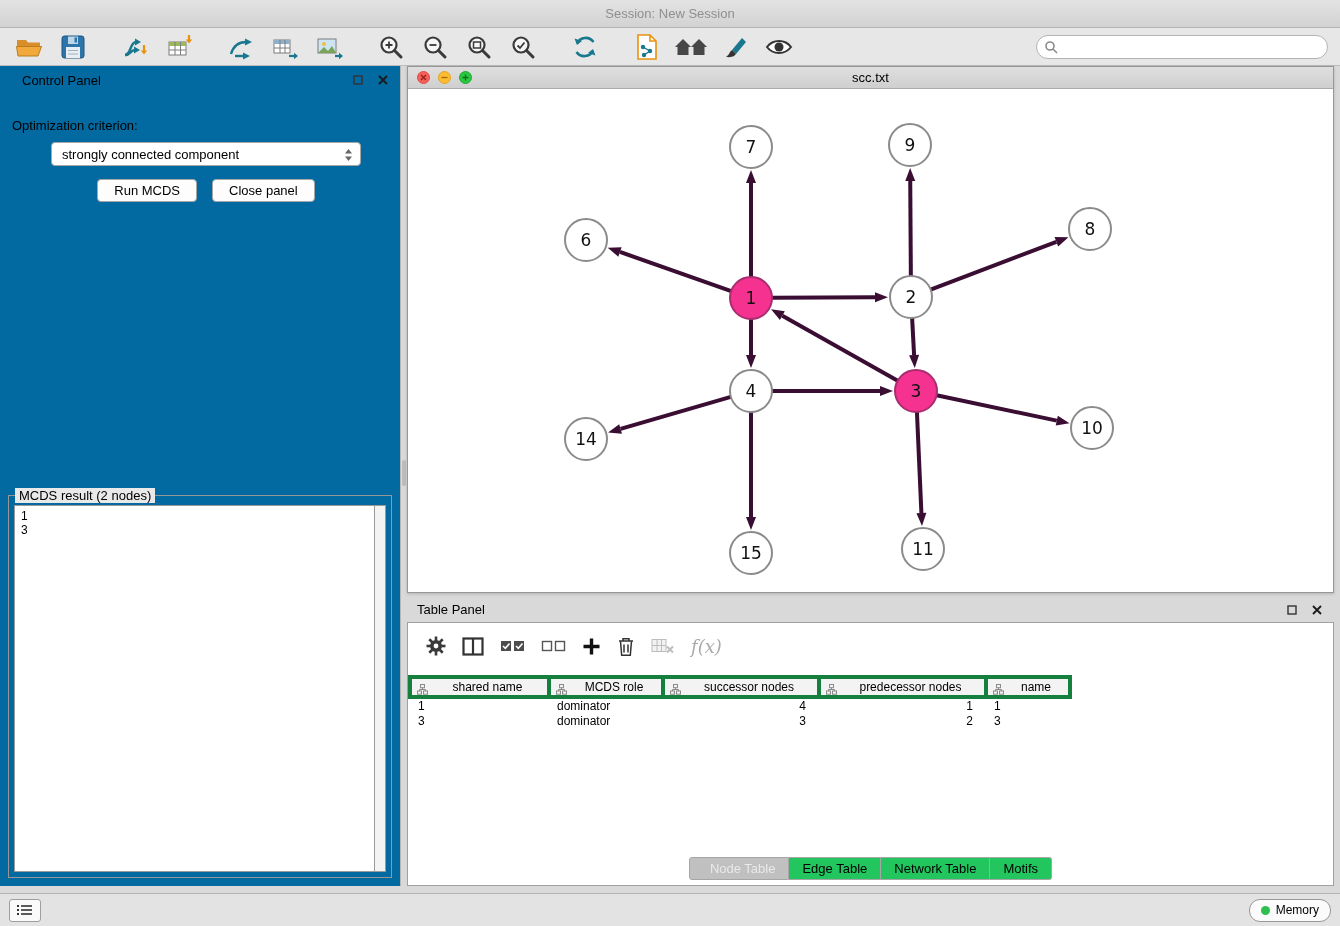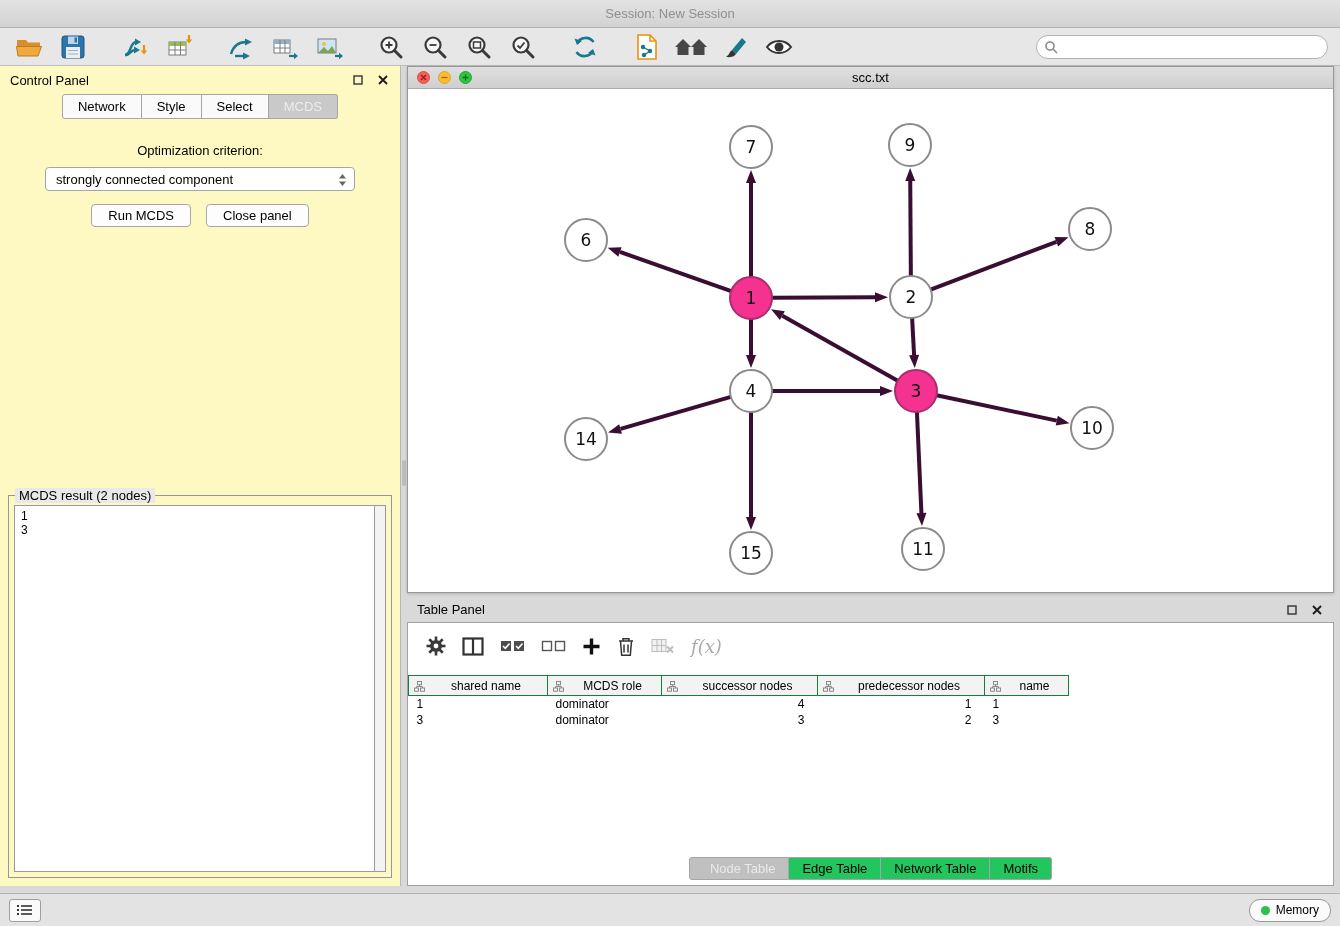--- a/index.html
+++ b/index.html
@@ -12,30 +12,30 @@
 
   
   .toolbar{position:absolute;left:0;top:28px;width:1340px;height:38px;background:#e7e7e7;border-bottom:1px solid #bcbcbc;display:flex;align-items:center;padding:0 12px;}
   .tgroup{display:flex;align-items:center;gap:10px;margin-right:28px;}
   .tbtn{width:34px;height:30px;display:flex;align-items:center;justify-content:center;cursor:default;border-radius:3px;}
   .search-wrap{margin-left:auto;position:relative;}
   .search-input{width:292px;height:24px;border:1px solid #b3b3b3;border-radius:12px;background:#fff;padding:0 10px 0 26px;font-size:13px;outline:none;font-family:inherit;}
   .search-ico{position:absolute;left:8px;top:5px;}
 
   
-  .control-panel{position:absolute;left:0;top:66px;width:401px;height:820px;background:#fef9c3;border-right:1px solid #b6b6b6;}
+  .control-panel{position:absolute;left:0;top:66px;width:401px;height:820px;background:#0369a1;border-right:1px solid #b6b6b6;padding-left:12px;}
   .cp-header{height:28px;display:flex;align-items:center;padding:0 10px;}
   .win-btns{margin-left:auto;display:flex;gap:11px;align-items:center;}
   .win-btn{display:flex;align-items:center;justify-content:center;width:14px;height:14px;}
   .cp-tabs{display:flex;justify-content:center;}
   .cp-tab{padding:4px 15px;border:1px solid #a6a6a6;border-left:none;background:#fafafa;font-size:13px;cursor:default;}
   .cp-tab:first-child{border-left:1px solid #a6a6a6;border-radius:3px 0 0 3px;}
   .cp-tab:last-child{border-radius:0 3px 3px 0;}
   .cp-tab.active{background:#c9c9c9;color:#ededed;}
-  .opt-label{text-align:center;margin-top:24px;}
+  .opt-label{margin-top:24px;}
   .dropdown{margin:9px auto 0;width:310px;height:24px;background:#fff;border:1px solid #a6a6a6;border-radius:4px;display:flex;align-items:center;padding:0 22px 0 10px;position:relative;font-size:13px;}
   .dropdown .stepper{position:absolute;right:7px;top:5px;}
   .cp-buttons{display:flex;justify-content:center;gap:15px;margin-top:13px;}
   .btn{padding:3px 16px;background:#fdfdfd;border:1px solid #a6a6a6;border-radius:4px;font-size:13px;font-family:inherit;cursor:default;}
   .result-box{position:absolute;left:8px;top:429px;width:384px;height:383px;border:1px solid #979797;}
   .result-legend{position:absolute;top:-8px;left:6px;background:#e9e9e9;padding:0 4px;font-size:13px;line-height:15px;}
   .result-area{position:absolute;left:5px;top:9px;right:17px;bottom:5px;background:#fff;border:1px solid #9a9a9a;border-right:none;padding:3px 6px;font-size:12px;white-space:pre-line;overflow:hidden;}
   .result-scroll{position:absolute;right:5px;top:9px;width:12px;bottom:5px;background:#f3f3f3;border:1px solid #9a9a9a;}
 
   
@@ -49,21 +49,21 @@
   .graph-svg{width:925px;height:503px;}
   .graph-svg text{font-family:"DejaVu Sans","Liberation Sans",sans-serif;font-size:17px;fill:#111;}
 
   
   .tp-header{position:absolute;left:407px;top:597px;width:927px;height:25px;display:flex;align-items:center;padding:0 10px;}
   .table-panel{position:absolute;left:407px;top:622px;width:927px;height:264px;background:#fff;border:1px solid #a0a0a0;}
   .tp-toolbar{height:46px;display:flex;align-items:center;gap:16px;padding:0 18px;}
   .fx{font-family:"DejaVu Serif","Liberation Serif",serif;font-style:italic;color:#aaa;font-size:18px;}
   .tp-table-wrap{position:absolute;left:0;top:52px;width:925px;}
   table.node-table{border-collapse:collapse;table-layout:fixed;width:660px;font-size:12px;}
-  .node-table th{position:relative;background:#f3f3f3;border:1px solid #15803d;font-weight:normal;font-size:12px;height:20px;padding:0 4px 0 20px;white-space:nowrap;overflow:hidden;}
+  .node-table th{position:relative;background:#f3f3f3;border:4px solid #15803d;font-weight:normal;font-size:12px;height:20px;padding:0 4px 0 20px;white-space:nowrap;overflow:hidden;}
   .node-table th .hdr-ico{position:absolute;left:5px;top:5px;}
   .node-table th:nth-child(1){width:139px;}
   .node-table th:nth-child(2){width:114px;}
   .node-table th:nth-child(3){width:156px;}
   .node-table th:nth-child(4){width:167px;margin-top:13px;}
   .node-table th:nth-child(5){width:84px;}
   .node-table td{height:16px;padding:0 13px 0 8px;white-space:nowrap;}
   .tp-tabs{position:absolute;left:0;bottom:5px;width:100%;display:flex;justify-content:center;}
   .tp-tab{padding:3px 13px;border:1px solid #a6a6a6;border-left:none;background:#22c55e;font-size:13px;cursor:default;}
   .tp-tab:first-child{border-left:1px solid #a6a6a6;border-radius:3px 0 0 3px;padding-left:20px;}
@@ -257,26 +257,20 @@
           <svg width="10" height="10">
             <rect x="1" y="1" width="8" height="8" fill="none" stroke="#333" stroke-width="1.4"></rect>
           </svg>
         </span>
       <span class="win-btn">
           <svg width="10" height="10">
             <path d="M1 1 9 9M9 1 1 9" stroke="#1a1a1a" stroke-width="1.8"></path>
           </svg>
         </span>
     </span>
-  </div>
-  <div class="cp-tabs">
-    <div class="cp-tab">Network</div>
-    <div class="cp-tab">Style</div>
-    <div class="cp-tab">Select</div>
-    <div class="cp-tab active">MCDS</div>
   </div>
   <div class="opt-label">Optimization criterion:</div>
   <div class="dropdown">
     <span>strongly connected component</span>
     <span class="stepper">
       <svg width="9" height="14" viewBox="0 0 9 14">
           <path d="M4.5 1 8 5.5H1z" fill="#666"></path>
           <path d="M4.5 13 1 8.5H8z" fill="#666"></path>
         </svg>
     </span>

